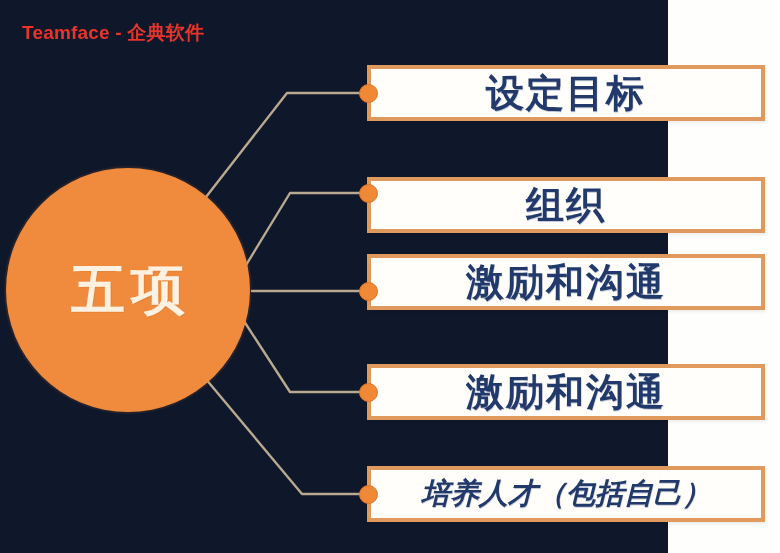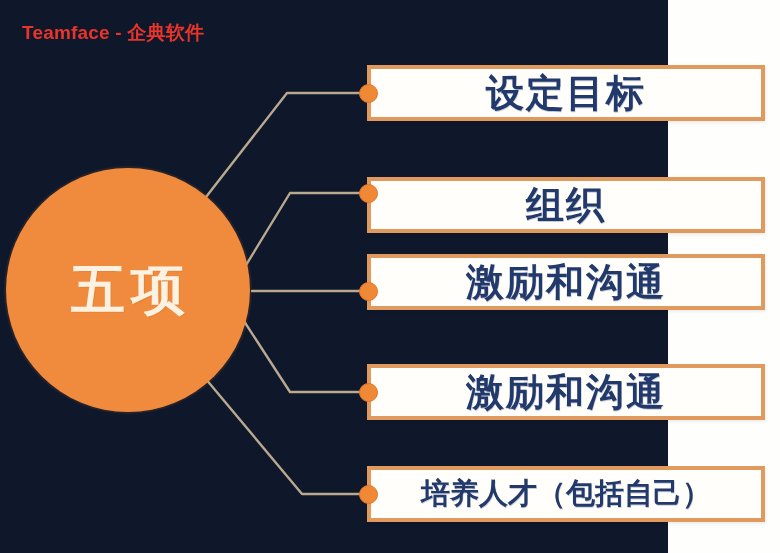--- a/index.html
+++ b/index.html
@@ -143,18 +143,18 @@
   <div class="item-box" style="top:254px;">
     <span class="item-label">激励和沟通</span>
   </div>
   <div class="node-dot" style="left:359px; top:282px;"></div>
 
   <div class="item-box" style="top:364px;">
     <span class="item-label">激励和沟通</span>
   </div>
   <div class="node-dot" style="left:359px; top:383px;"></div>
 
-  <div class="item-box" style="top:466px;">
+  <div class="item-box" style="top:466px;font-style:italic;">
     <span class="item-label wide">培养人才（包括自己）</span>
   </div>
   <div class="node-dot" style="left:359px; top:485px;"></div>
 
 </div>
 
 </body></html>

